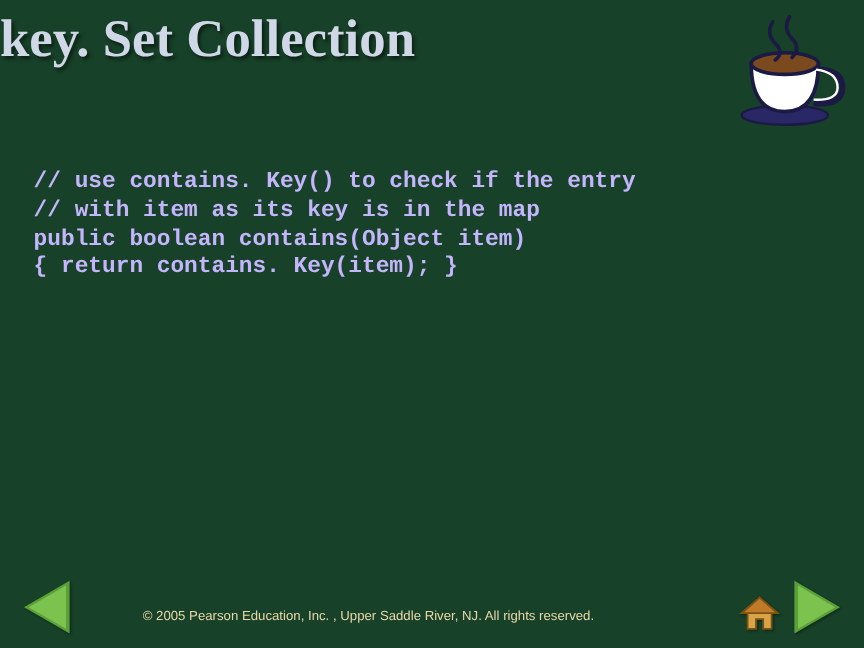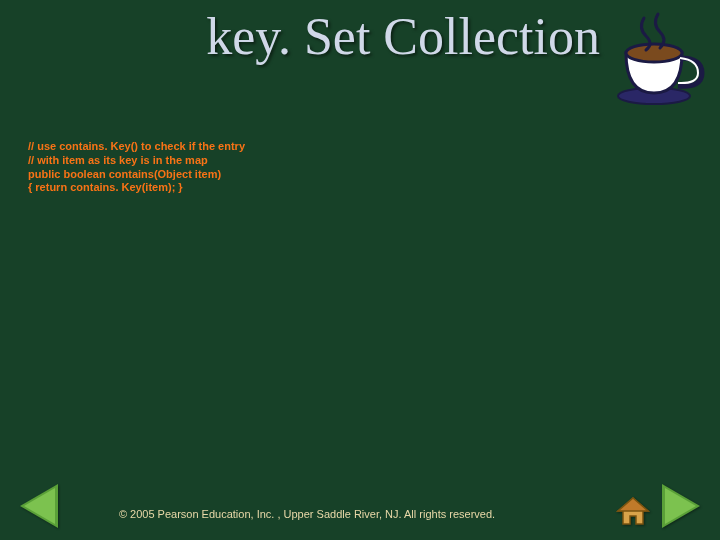--- a/index.html
+++ b/index.html
@@ -15,36 +15,37 @@
     height: 540px;
     background: #174128;
     position: relative;
     box-sizing: border-box;
   }
   .title {
     position: absolute;
     top: 10px;
     left: 0;
     width: 600px;
-    text-align: right;
+    text-align: left;
     color: #d0d8e8;
-    font-size: 52px;
+    font-size: 44px;
     line-height: 1.05;
     font-family: "Times New Roman", serif;
     text-shadow: 2px 2px 3px rgba(0,0,0,0.5);
+    font-weight: bold;
   }
   .code-block {
     position: absolute;
     top: 140px;
     left: 28px;
     right: 28px;
-    color: #f97316;
-    font-family: Liberation Sans, sans-serif;
+    color: #c4b5fd;
+    font-family: Liberation Mono, monospace;
     font-weight: bold;
-    font-size: 11px;
+    font-size: 19px;
     line-height: 1.25;
     white-space: pre;
   }
   .footer-text {
     position: absolute;
     bottom: 20px;
     left: 0;
     width: 614px;
     text-align: center;
     color: #e8d8a8;

